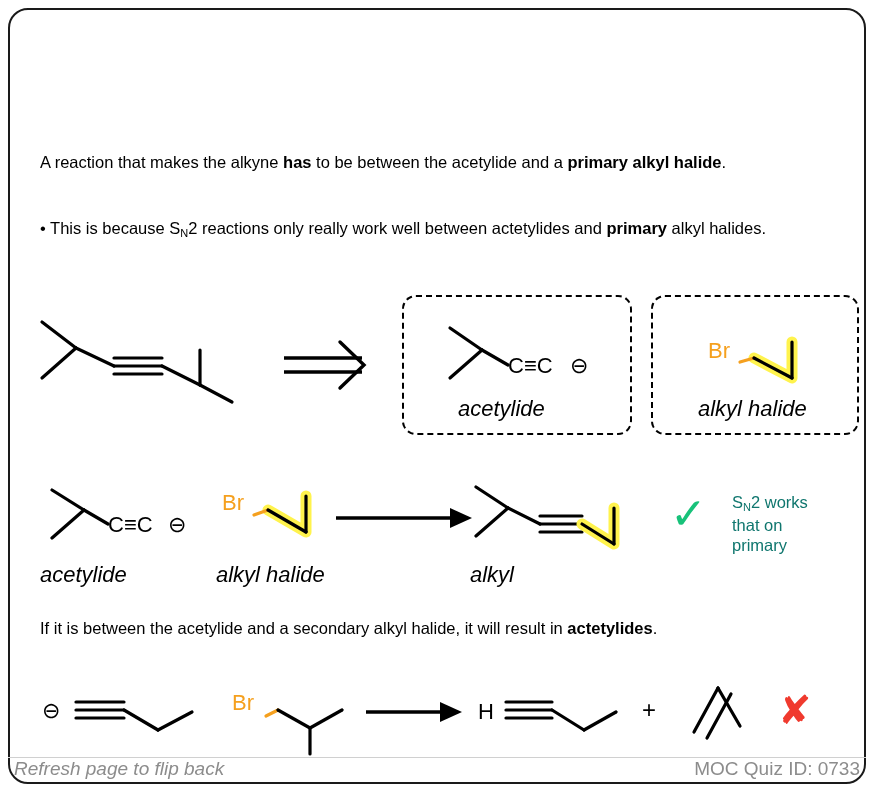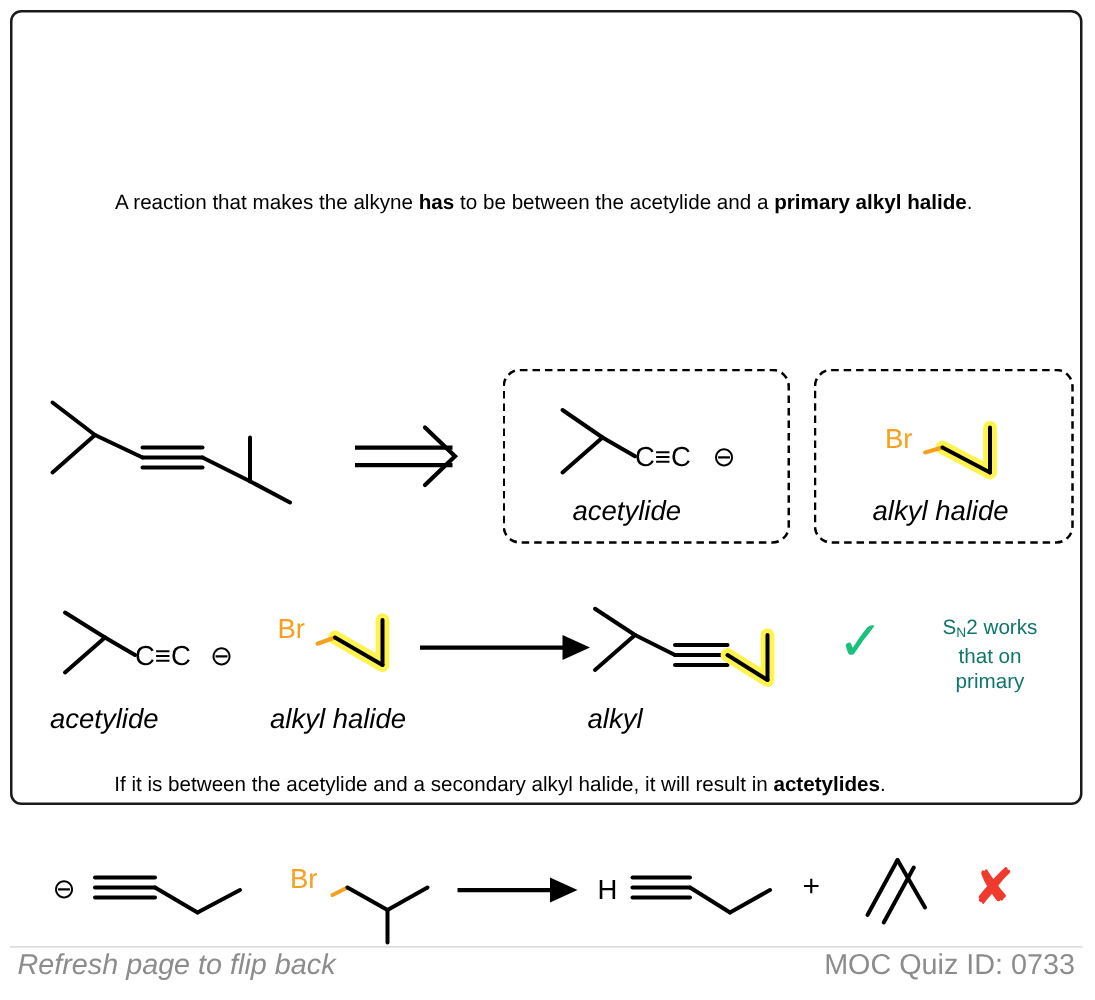--- a/index.html
+++ b/index.html
@@ -12,26 +12,25 @@
     height: 800px;
     font-family: "Liberation Sans", sans-serif;
     position: relative;
     overflow: hidden;
   }
   .card {
     position: absolute;
     left: 8px;
     top: 8px;
     width: 858px;
-    height: 636px;
+    height: 776px;
     background: #ffffff;
     border: 2px solid #1a1a1a;
-    border-radius: 9px;
+    border-radius: 20px;
     box-sizing: border-box;
-    text-align: center;
   }
   .para {
     position: absolute;
     font-size: 16.5px;
     color: #000;
     line-height: 1.32;
   }
   .para b { font-weight: bold; }
   .sub { font-size: 11px; vertical-align: -0.25em; }
   #intro { left: 30px; top: 142px; width: 790px; }
@@ -86,21 +85,21 @@
     font-family: "DejaVu Sans", sans-serif;
   }
   .plus {
     position: absolute;
     font-size: 24px;
     color: #000;
   }
   .footer {
     position: absolute;
     top: 758px;
-    font-size: 23px;
+    font-size: 19px;
     color: #8c8c8c;
   }
   #footer-left { left: 14px; font-style: italic; }
   #footer-right { right: 16px; margin-left: 24px; }
   .divider {
     position: absolute;
     left: 8px;
     top: 757px;
     width: 858px;
     height: 1px;
@@ -109,20 +108,23 @@
 </style>
 </head>
 <body>
 
 <div class="card">
 
   <div class="para" id="intro">
     <span>A reaction that makes the alkyne </span><b>has</b><span> to be between the acetylide and a </span><b>primary alkyl halide</b><span>.</span>
   </div>
 
+  <div class="para" id="bullet">
+    <span>• This is because S</span><span class="sub">N</span><span>2 reactions only really work well between actetylides and </span><b>primary</b><span> alkyl halides.</span>
+  </div>
 
   <div class="dashed" id="box-acetylide"></div>
   <div class="dashed" id="box-halide"></div>
 
   <svg width="858" height="744" viewBox="0 0 858 744">
 
     <g>
       <path class="bond" d="M32,312 L66,338"></path>
       <path class="bond" d="M66,338 L32,368"></path>
       <path class="bond" d="M66,338 L104,356"></path>

